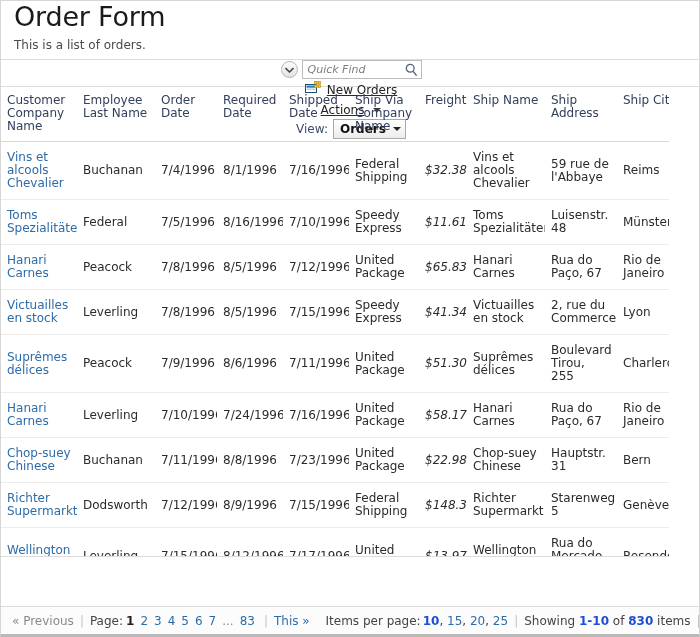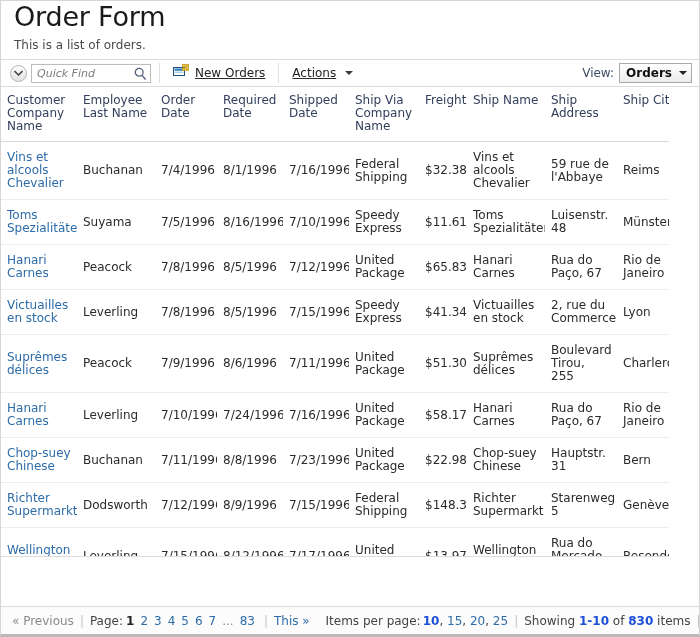--- a/index.html
+++ b/index.html
@@ -58,20 +58,21 @@
   
   .toolbar {
     display: flex;
     align-items: center;
     height: 28px;
     border-top: 1px solid #dcdcdc;
     border-bottom: 1px solid #dcdcdc;
     background: #ffffff;
     padding: 0 7px 0 9px;
     box-sizing: border-box;
+    flex-direction: column;
   }
   .qf-wrap {
     display: flex;
     align-items: center;
     height: 22px;
   }
   .qf-toggle {
     width: 17px;
     height: 17px;
     border-radius: 50%;
@@ -191,21 +192,21 @@
     color: #2b2b2b;
     line-height: 13px;
     border-bottom: 1px solid #ececec;
     overflow: hidden;
   }
   table.grid tr.row:last-child td { border-bottom: 1px solid #ececec; }
   td.link a {
     color: #2d6ca8;
     text-decoration: none;
   }
-  td.num { text-align: left; white-space: nowrap; }
+  td.num { text-align: left; white-space: nowrap; font-style: italic; }
   td.date { white-space: nowrap; }
   th.num { text-align: right; margin-top: 27px; }
   .c0 { width: 76px; }
   .c1 { width: 78px; }
   .c2 { width: 62px; }
   .c3 { width: 66px; }
   .c4 { width: 66px; }
   .c5 { width: 70px; }
   .c6 { width: 48px; }
   .c7 { width: 78px; }
@@ -337,21 +338,21 @@
             <td class="date">8/1/1996</td>
             <td class="date">7/16/1996</td>
             <td>Federal Shipping</td>
             <td class="num">$32.38</td>
             <td>Vins et alcools Chevalier</td>
             <td>59 rue de l'Abbaye</td>
             <td>Reims</td>
           </tr>
           <tr class="row">
             <td class="link"><a href="#">Toms Spezialitäten</a></td>
-            <td>Suyama</td>
+            <td>Federal</td>
             <td class="date">7/5/1996</td>
             <td class="date">8/16/1996</td>
             <td class="date">7/10/1996</td>
             <td>Speedy Express</td>
             <td class="num">$11.61</td>
             <td>Toms Spezialitäten</td>
             <td>Luisenstr. 48</td>
             <td>Münster</td>
           </tr>
           <tr class="row">

